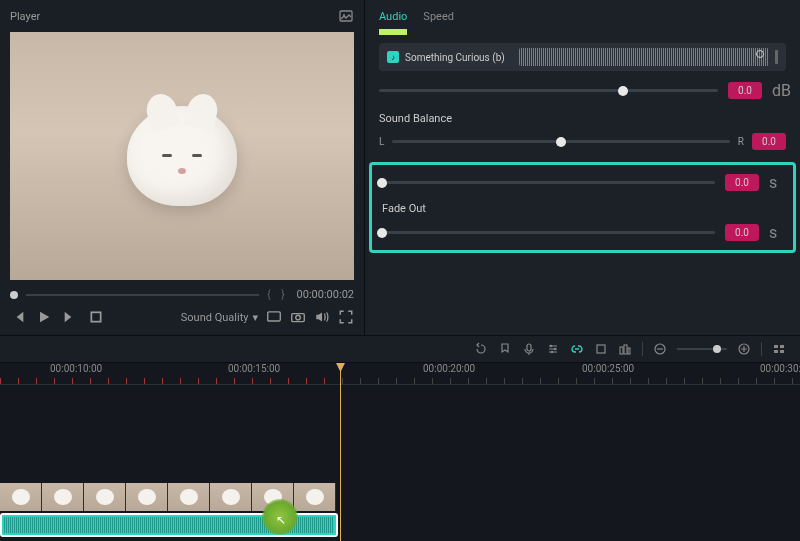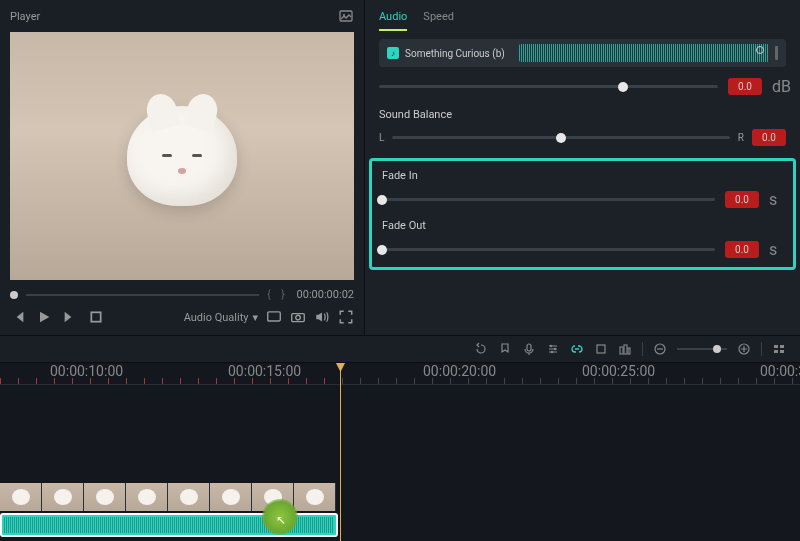--- a/index.html
+++ b/index.html
@@ -27,49 +27,49 @@
 .scrub-brackets{color:#666;font-size:10px;letter-spacing:4px}
 .scrub-time{color:#999;font-size:11px}
 .player-controls{display:flex;align-items:center;justify-content:space-between;padding:4px 10px 10px}
 .pc-left{display:flex;gap:10px;align-items:center}
 .pc-right{display:flex;gap:8px;align-items:center}
 .pc-icon{width:16px;height:16px;display:flex;align-items:center;justify-content:center;color:#999;cursor:pointer}
 .quality{color:#999;font-size:11px;display:flex;align-items:center;gap:4px;cursor:pointer}
 .panel{flex:1;background:#1c2128;padding:0 14px;overflow:hidden}
 .tabs{display:flex;gap:16px;padding:10px 0 8px}
 .tab{color:#888;font-size:11px;cursor:pointer;padding-bottom:6px}
-.tab.active{color:#2dd4bf;border-bottom:2px solid #bef264}
+.tab.active{color:#2dd4bf;border-bottom:6px solid #bef264}
 .audio-clip{background:#2a3038;border-radius:4px;padding:5px 8px;display:flex;align-items:center;gap:6px;position:relative;margin-bottom:10px}
 .clip-icon{width:12px;height:12px;background:#2dd4bf;border-radius:2px;display:flex;align-items:center;justify-content:center;font-size:8px;color:#1a1f26}
 .clip-name{color:#ccc;font-size:10px}
 .clip-wave{flex:1;height:18px;background:repeating-linear-gradient(90deg,#2dd4bf 0px,#2dd4bf 1px,transparent 1px,transparent 2px);opacity:0.7;margin-left:8px;border-radius:2px}
 .clip-marker{width:8px;height:8px;border:1.5px solid #ccc;border-radius:50%;position:absolute;right:22px;top:7px}
 .clip-end{width:3px;height:14px;background:#666;border-radius:1px}
 .control-group{margin-bottom:12px}
 .control-label{color:#ccc;font-size:11px;margin-bottom:8px;display:flex;justify-content:space-between;align-items:center}
 .diamond{width:9px;height:9px;border:1px solid #888;transform:rotate(45deg)}
 .slider-row{display:flex;align-items:center;gap:10px}
 .slider-track{flex:1;height:3px;background:#3a4048;border-radius:2px;position:relative;cursor:pointer}
 .slider-thumb{width:10px;height:10px;background:#e8e8e8;border-radius:50%;position:absolute;top:-3.5px;transform:translateX(-50%)}
-.val-box{background:#b91c1c;color:#ccc;font-size:10px;padding:3px 8px;border-radius:3px;min-width:34px;text-align:center}
+.val-box{background:#be185d;color:#ccc;font-size:10px;padding:3px 8px;border-radius:3px;min-width:34px;text-align:center}
 .unit{color:#888;font-size:16px;width:14px}
 .balance-row{display:flex;align-items:center;gap:8px}
 .balance-l{color:#999;font-size:10px}
 .balance-r{color:#999;font-size:10px}
 .highlight{border:3px solid #2dd4bf;border-radius:4px;padding:8px 10px 6px;margin:0 -10px 12px}
 .highlight .control-group{margin-bottom:10px}
 .highlight .control-group:last-child{margin-bottom:2px}
 .timeline-toolbar{height:28px;background:#1a1f26;display:flex;align-items:center;justify-content:flex-end;padding:0 14px;gap:10px;border-top:1px solid #0a0d11;border-bottom:1px solid #0a0d11}
 .tb-icon{width:14px;height:14px;color:#888;cursor:pointer;display:flex;align-items:center;justify-content:center}
 .tb-sep{width:1px;height:14px;background:#3a4048}
 .zoom-track{width:50px;height:2px;background:#3a4048;position:relative}
 .zoom-thumb{width:8px;height:8px;background:#ccc;border-radius:50%;position:absolute;top:-3px;right:6px}
 .timeline{flex:1;background:#14181e;position:relative;overflow:hidden}
 .ruler{height:22px;position:relative;border-bottom:1px solid #2a3038}
-.ruler-tick{position:absolute;top:0;color:#888;font-size:14px}
+.ruler-tick{position:absolute;top:0;color:#888;font-size:10px}
 .ruler-marks{position:absolute;bottom:0;left:0;right:0;height:6px;background:repeating-linear-gradient(90deg,#444 0,#444 1px,transparent 1px,transparent 18px)}
 .ruler-red{position:absolute;bottom:0;left:0;width:340px;height:6px;background:repeating-linear-gradient(90deg,#a33 0,#a33 1px,transparent 1px,transparent 18px)}
 .playhead{position:absolute;left:340px;top:0;bottom:0;width:1px;background:#e0b050}
 .playhead::before{content:"";position:absolute;top:0;left:-4px;width:9px;height:9px;background:#e0b050;clip-path:polygon(0 0,100% 0,50% 100%)}
 .tracks{position:absolute;bottom:4px;left:0}
 .video-track{display:flex;height:28px;margin-bottom:2px}
 .thumb{width:42px;height:28px;background:linear-gradient(180deg,#c8b8a8,#b8a898);border-right:1px solid #2a3038;display:flex;align-items:center;justify-content:center;position:relative}
 .thumb-cat{width:18px;height:16px;background:#f5f2ed;border-radius:50%}
 .audio-track{height:24px;width:338px;background:#2dd4bf;border:2px solid #fff;border-radius:3px;position:relative;overflow:hidden}
 .audio-wave{position:absolute;inset:2px;background:repeating-linear-gradient(90deg,#14736a 0,#14736a 1px,transparent 1px,transparent 2px);opacity:0.6}
@@ -130,21 +130,21 @@
               </svg>
             </span>
           <span class="pc-icon">
               <svg viewBox="0 0 12 12">
                 <rect x="2.5" y="2.5" width="7" height="7" fill="none" stroke="currentColor" stroke-width="1.3"></rect>
               </svg>
             </span>
         </div>
         <div class="pc-right">
           <span class="quality">
-              <span>Audio Quality</span>
+              <span>Sound Quality</span>
               <span>▾</span>
             </span>
           <span class="pc-icon">
               <svg viewBox="0 0 14 14">
                 <rect x="1.5" y="2.5" width="11" height="8" rx="1" fill="none" stroke="currentColor" stroke-width="1.2"></rect>
               </svg>
             </span>
           <span class="pc-icon">
               <svg viewBox="0 0 14 14">
                 <rect x="1.5" y="4" width="11" height="7" rx="1" fill="none" stroke="currentColor" stroke-width="1.2"></rect>
@@ -198,23 +198,20 @@
           <div class="slider-track">
               <div class="slider-thumb" style="left:50%"></div>
             </div>
           <span class="balance-r">R</span>
           <span class="val-box">0.0</span>
         </div>
       </div>
 
       <div class="highlight">
         <div class="control-group">
-          <div class="control-label">
-              <span>Fade In</span>
-            </div>
           <div class="slider-row">
             <div class="slider-track">
                 <div class="slider-thumb" style="left:0%"></div>
               </div>
             <span class="val-box">0.0</span>
             <span class="unit">s</span>
           </div>
         </div>
         <div class="control-group">
           <div class="control-label">

